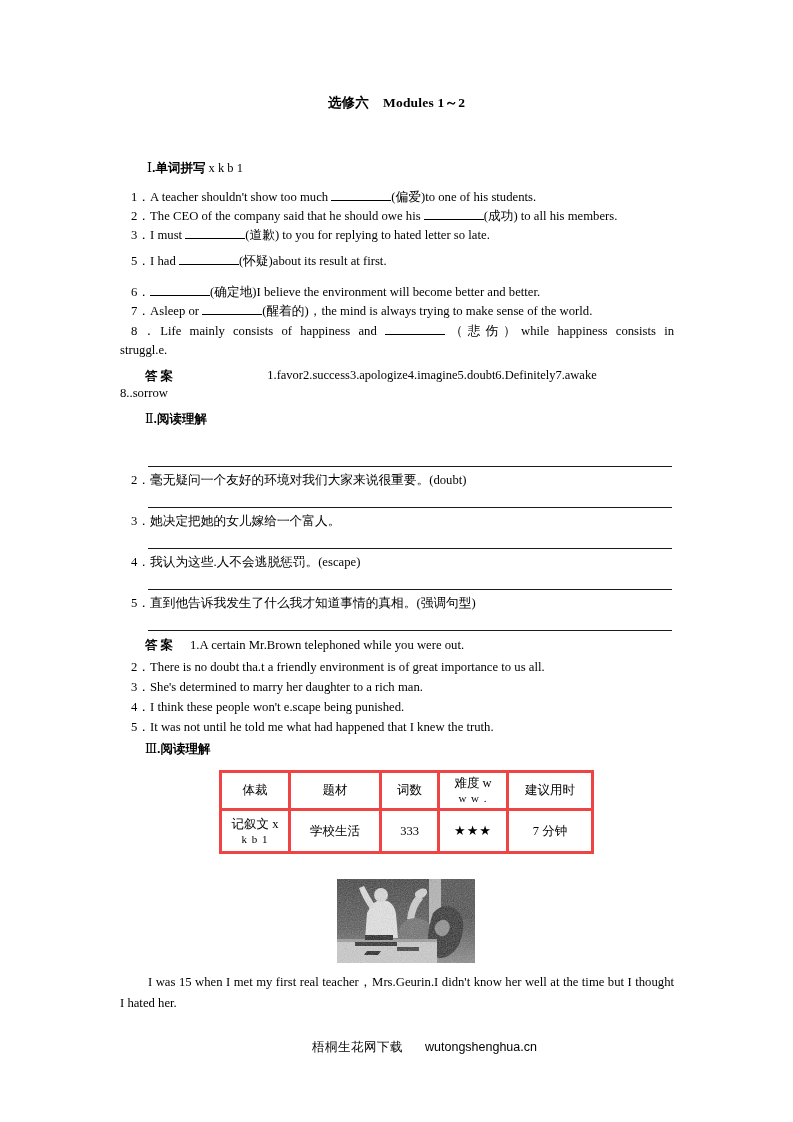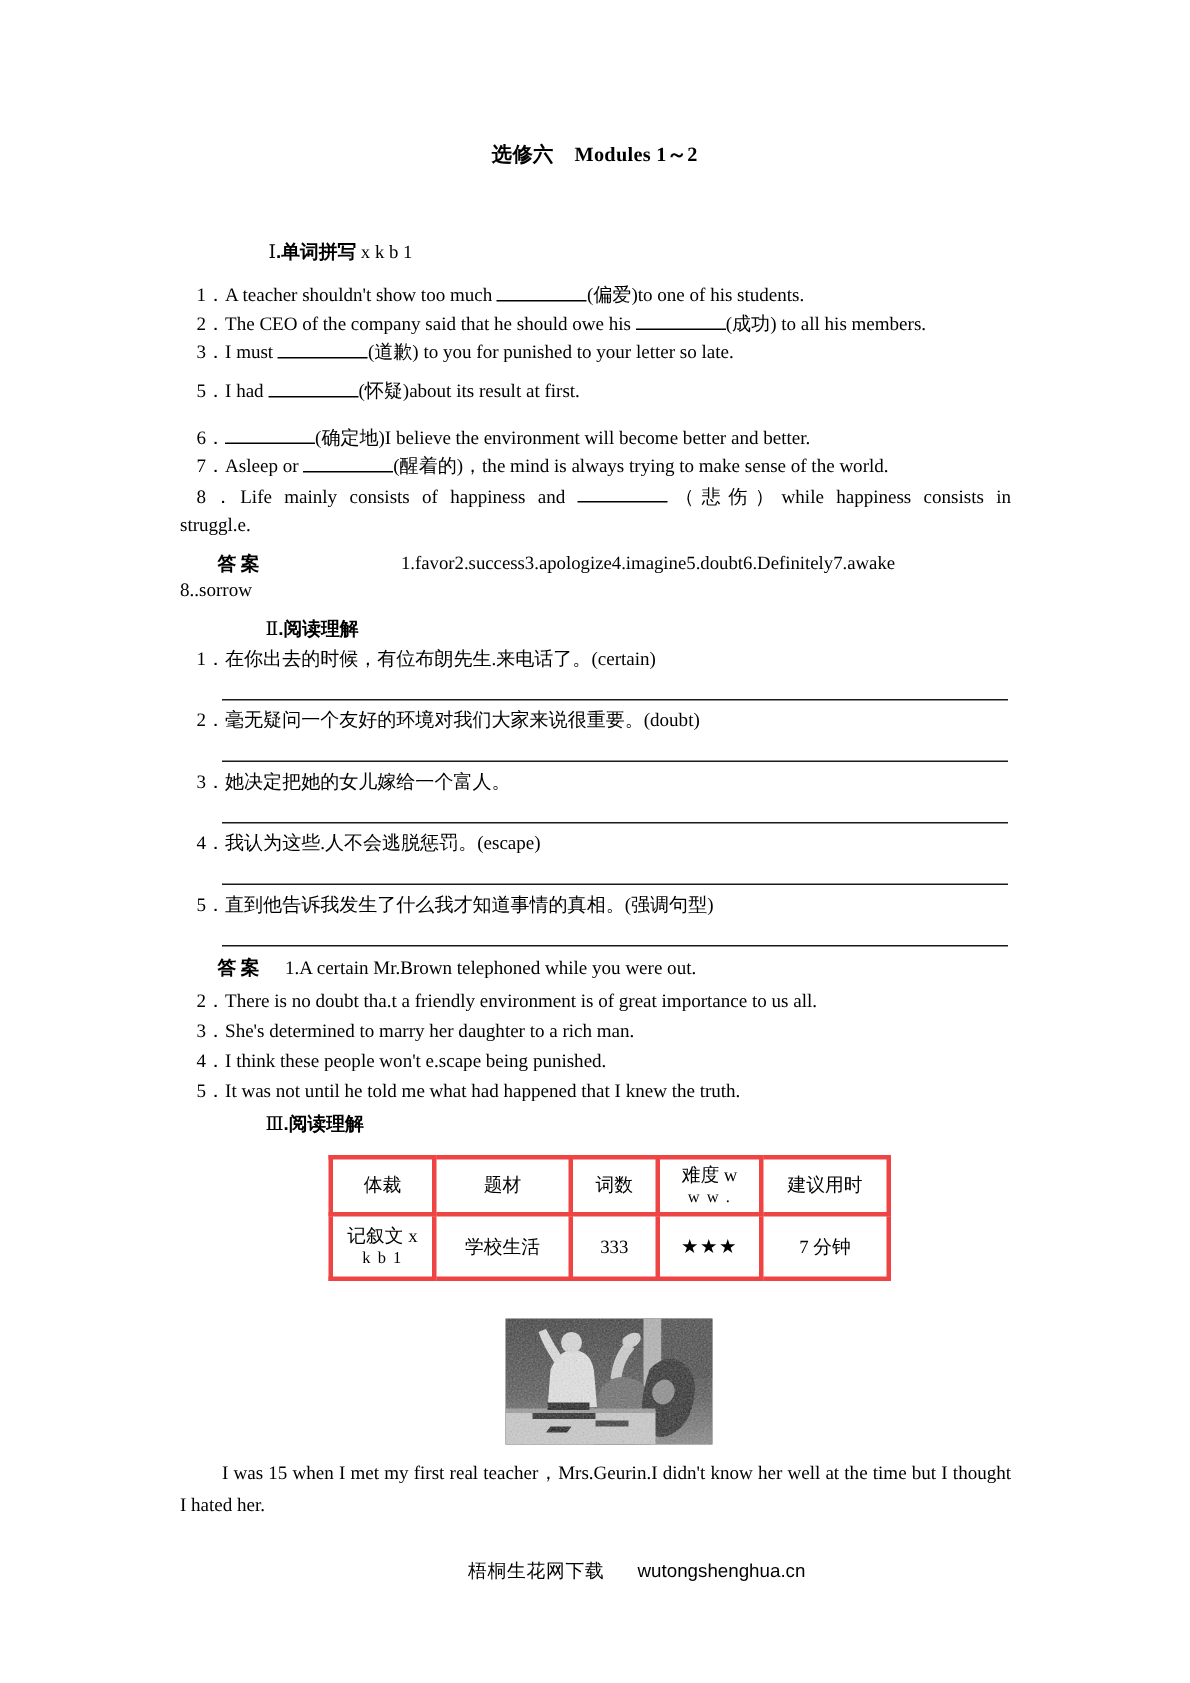--- a/index.html
+++ b/index.html
@@ -35,21 +35,20 @@
   .doc-title .gap { display: inline-block; width: 14px; }
 
   
   .sec-head {
     position: absolute;
     font-size: 12.5px;
     font-weight: bold;
     font-family: "Liberation Sans", "DejaVu Sans", sans-serif;
     letter-spacing: 0px;
     white-space: nowrap;
-    margin-left: 32px;
   }
   .sec-head .rn {
     font-family: "Liberation Serif", "DejaVu Serif", serif;
     font-weight: normal;
   }
   .sec-head .tail {
     font-family: "Liberation Serif", "DejaVu Serif", serif;
     font-weight: normal;
     font-size: 12.5px;
   }
@@ -193,21 +192,21 @@
 
   <div class="line" style="left:131px; top:189px;">
     <span>1．</span><span>A teacher shouldn't show too much </span><span class="blank b60"></span><span>(偏爱)</span><span>to one of his students.</span>
   </div>
 
   <div class="line" style="left:131px; top:208px;">
     <span>2．</span><span>The CEO of the company said that he should owe his </span><span class="blank b60"></span><span>(成功)</span><span> to all his members.</span>
   </div>
 
   <div class="line" style="left:131px; top:227px;">
-    <span>3．</span><span>I must </span><span class="blank b60"></span><span>(道歉)</span><span> to you for punished to your letter so late.</span>
+    <span>3．</span><span>I must </span><span class="blank b60"></span><span>(道歉)</span><span> to you for replying to hated letter so late.</span>
   </div>
 
 
   <div class="line" style="left:131px; top:253px;">
     <span>5．</span><span>I had </span><span class="blank b60"></span><span>(怀疑)</span><span>about its result at first.</span>
   </div>
 
   <div class="line" style="left:131px; top:284px;">
     <span>6．</span><span></span><span class="blank b60"></span><span>(确定地)</span><span>I believe the environment will become better and better.</span>
   </div>
@@ -232,23 +231,20 @@
       <span>6.Definitely</span>
       <span>7.awake</span>
     </span>
   </div>
   <div class="line" style="left:120px; top:387px;">8..sorrow</div>
 
   <div class="sec-head" style="left:145px; top:411px;">
     <span class="rn">Ⅱ</span><span>.阅读理解</span>
   </div>
 
-  <div class="line" style="left:131px; top:433px;">
-    <span>1．</span><span>在你出去的时候，有位布朗先生.来电话了。(certain)</span>
-  </div>
   <div class="rule" style="left:148px; top:466px; width:524px;"></div>
 
   <div class="line" style="left:131px; top:474px;">
     <span>2．</span><span>毫无疑问一个友好的环境对我们大家来说很重要。(doubt)</span>
   </div>
   <div class="rule" style="left:148px; top:507px; width:524px;"></div>
 
   <div class="line" style="left:131px; top:515px;">
     <span>3．</span><span>她决定把她的女儿嫁给一个富人。</span>
   </div>

